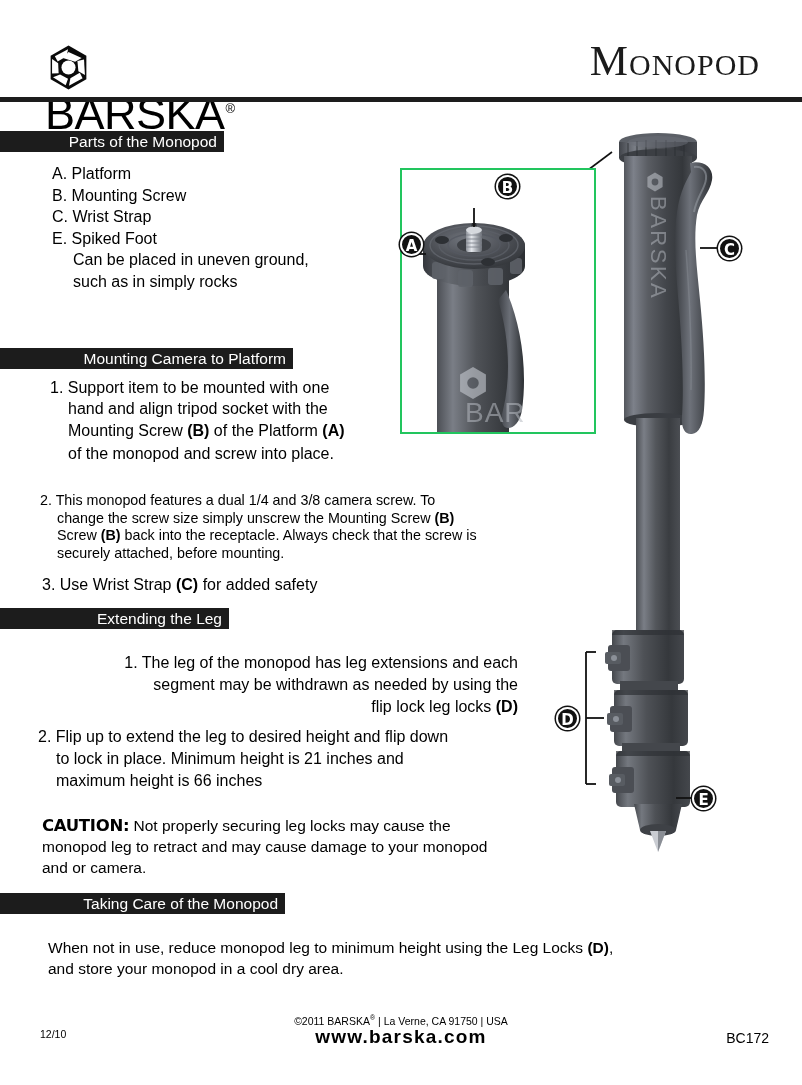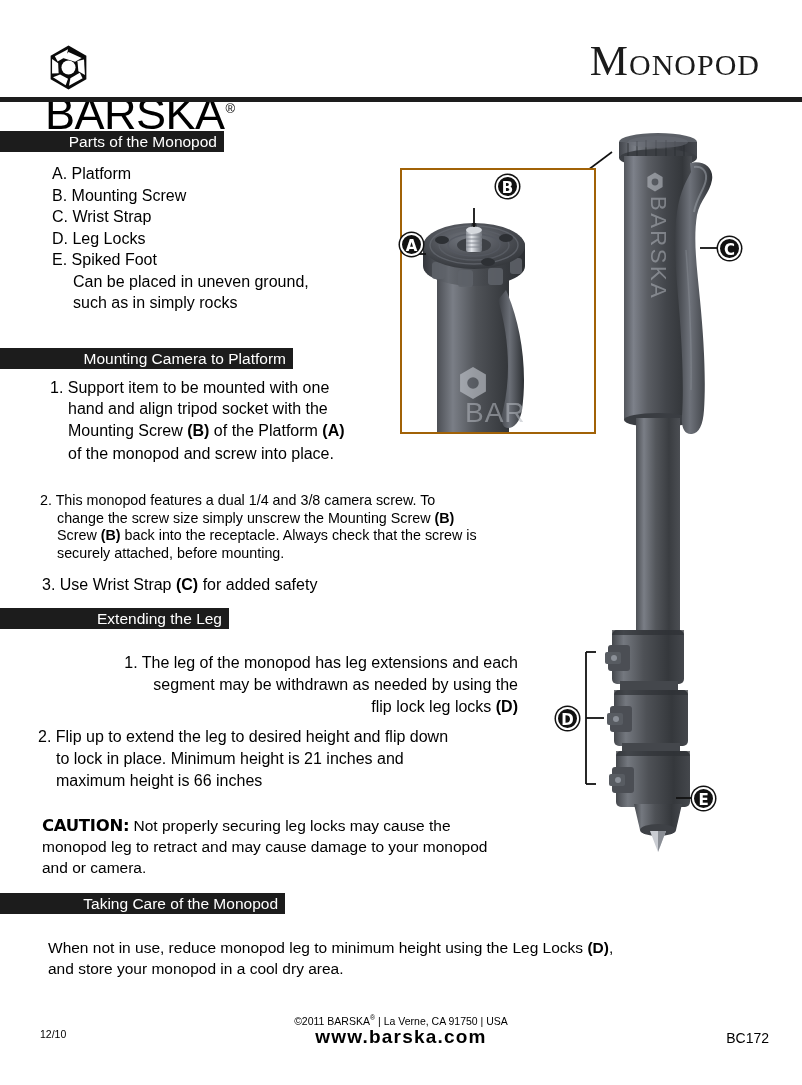--- a/index.html
+++ b/index.html
@@ -148,21 +148,21 @@
     font-weight: bold;
     font-family: "DejaVu Sans", sans-serif;
     text-align: center;
     line-height: 23px;
     border: 2px solid #fff;
     box-shadow: 0 0 0 1.5px #111;
     box-sizing: border-box;
   }
   .inset-frame {
     position: absolute;
-    border: 2px solid #a16207;
+    border: 2px solid #22c55e;
     background: #fff;
     overflow: hidden;
   }
 </style>
 </head>
 <body>
 
 <div class="page">
 
   <div class="header">
@@ -427,21 +427,20 @@
   <div class="callout" style="left:718px; top:237px;">C</div>
   <div class="callout" style="left:556px; top:707px;">D</div>
   <div class="callout" style="left:692px; top:787px;">E</div>
 
   <div class="bar" style="top:131px; width:224px;">Parts of the Monopod</div>
 
   <div class="txt parts-list">
     <div>A. Platform</div>
     <div>B. Mounting Screw</div>
     <div>C. Wrist Strap</div>
-    <div>D. Leg Locks</div>
     <div>E. Spiked Foot</div>
     <div class="sub">Can be placed in uneven ground,</div>
     <div class="sub">such as in simply rocks</div>
   </div>
 
   <div class="bar" style="top:348px; width:293px;">Mounting Camera to Platform</div>
 
   <div class="txt mc1">
     <div class="ln-tight">1. Support item to be mounted with one</div>
     <div class="ln-tight" style="padding-left:18px;">hand and align tripod socket with the</div>

